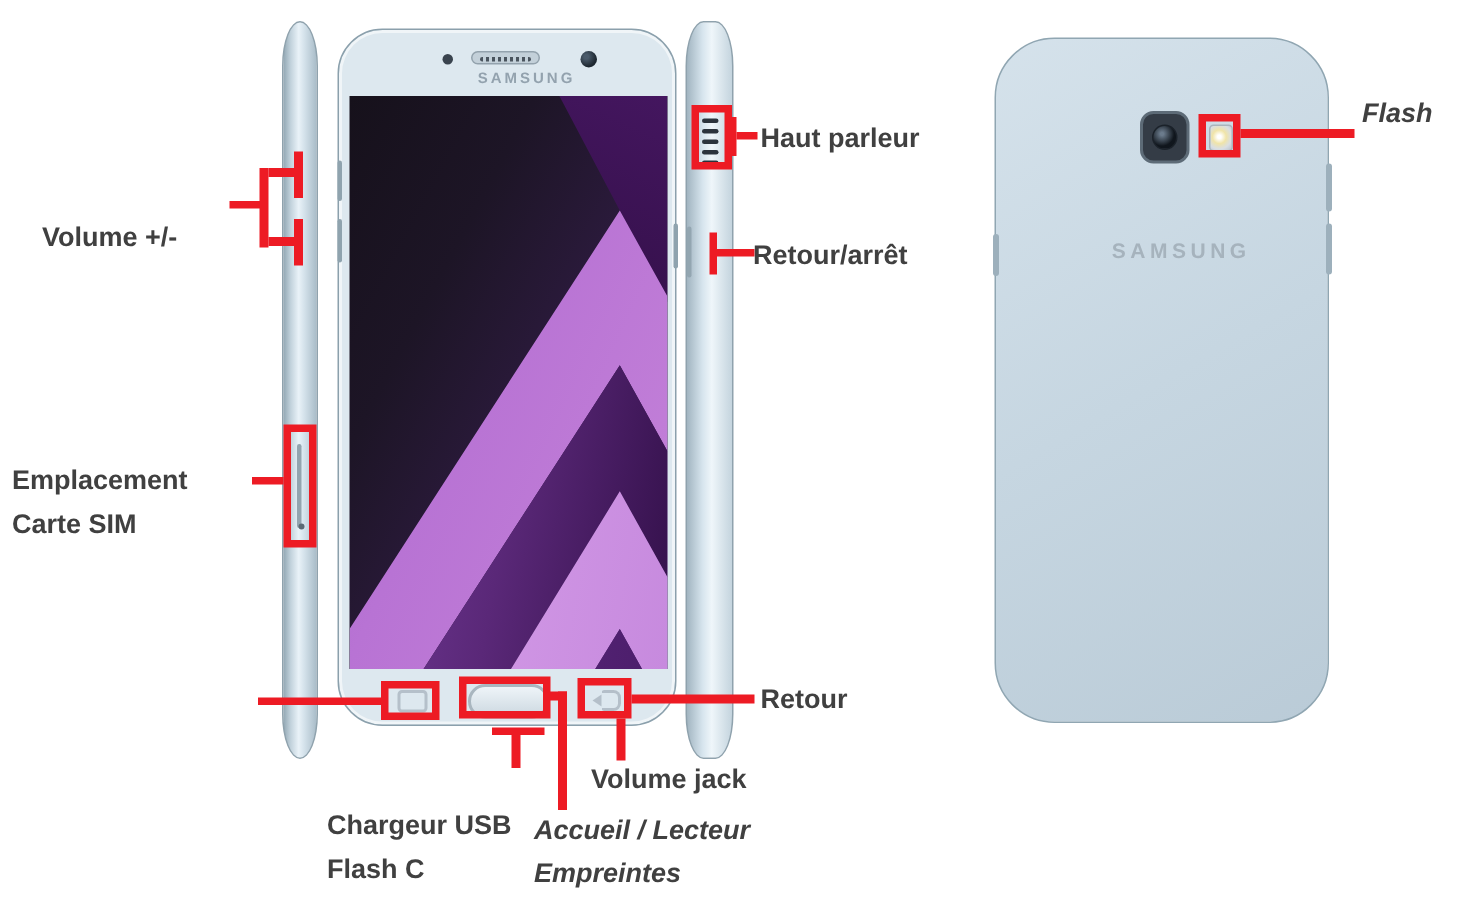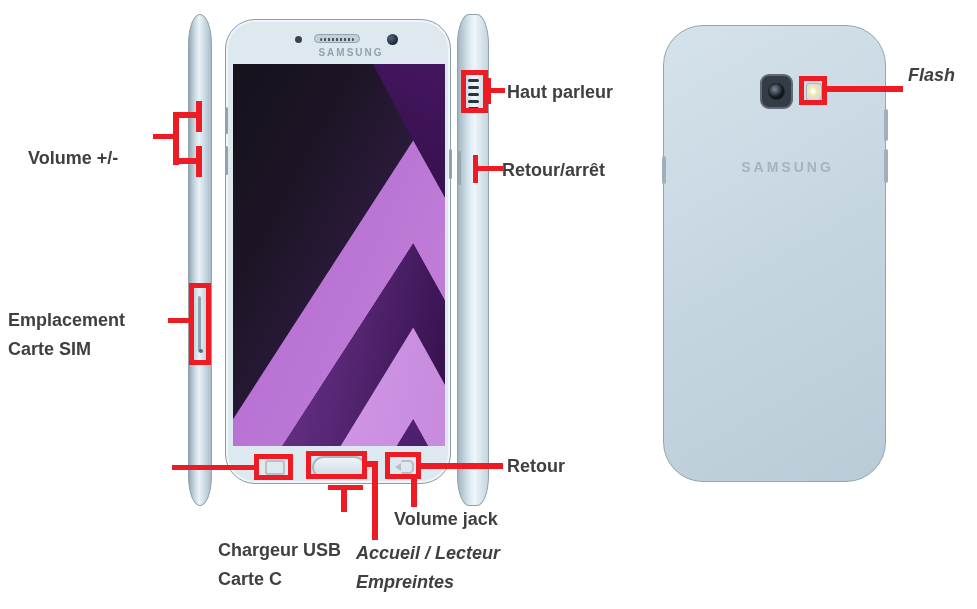--- a/index.html
+++ b/index.html
@@ -149,21 +149,21 @@
 
   <div class="lbl" style="left:28px; top:124px;margin-top:20px;">Volume +/-</div>
   <div class="lbl" style="left:507px; top:78px;">Haut parleur</div>
   <div class="lbl" style="left:502px; top:156px;">Retour/arrêt</div>
   <div class="lbl" style="left:8px; top:306px;">
     <div>Emplacement</div>
     <div>Carte SIM</div>
   </div>
   <div class="lbl" style="left:199px; top:536px;margin-left:19px;">
     <div>Chargeur USB</div>
-    <div>Carte C</div>
+    <div>Flash C</div>
   </div>
   <div class="lbl" style="left:394px; top:505px;">Volume jack</div>
   <div class="lbl" style="left:356px; top:539px;font-style:italic;">
     <div>Accueil / Lecteur</div>
     <div>Empreintes</div>
   </div>
   <div class="lbl" style="left:507px; top:452px;">Retour</div>
   <div class="lbl" style="left:908px; top:61px;font-style:italic;">Flash</div>
 
 </div>

